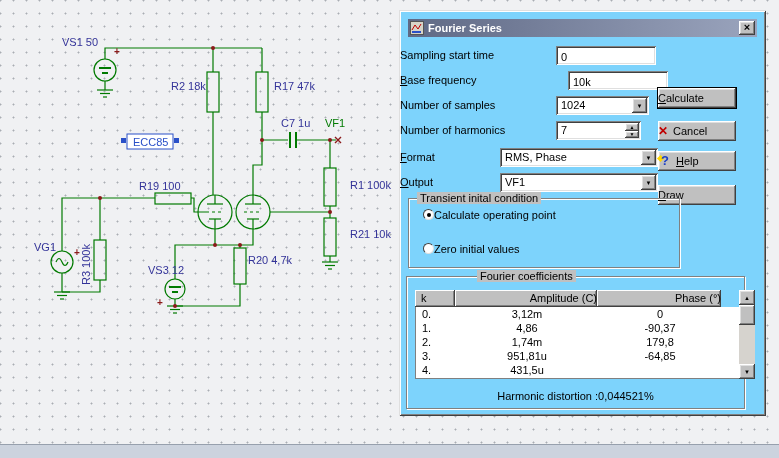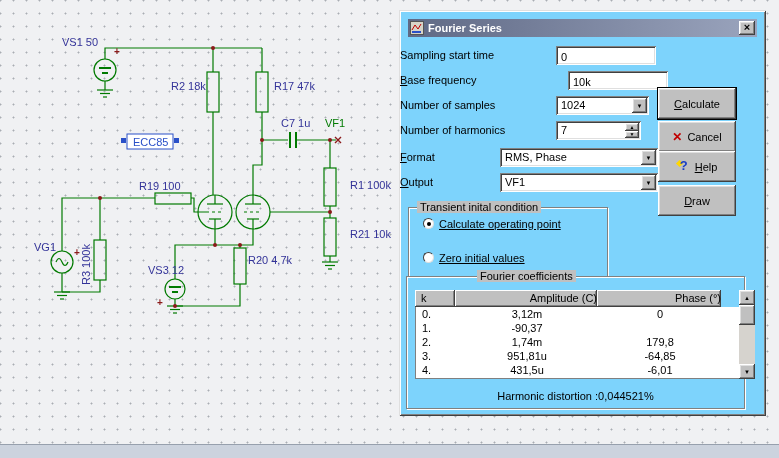--- a/index.html
+++ b/index.html
@@ -63,36 +63,36 @@
   .combo .combo-btn {
     position:absolute; right:2px; top:2px; width:15px; height:15px;
     display:flex; align-items:center; justify-content:center; font-size:6px; color:#000;
   }
   .spinner { position:absolute; height:19px; }
   .spinner .spin-text { position:absolute; left:5px; top:3px; }
   .spin-btns { position:absolute; right:2px; top:2px; width:14px; height:15px; display:flex; flex-direction:column; }
   .spin-btns > div { flex:1; display:flex; align-items:center; justify-content:center; font-size:5px; color:#000; }
 
   .dlg-btn {
-    position:absolute; left:259px; width:78px; height:31px;
-    display:flex; align-items:center; justify-content:center; gap:5px;
+    position:absolute; left:259px; width:78px; height:20px;
+    display:flex; align-items:center; justify-content:flex-start; gap:5px;
     font-size:11px; cursor:default;
   }
   .dlg-btn.default { outline:1px solid #000; }
   .icon-cancel { color:#c00000; font-weight:bold; font-size:12px; line-height:12px; }
   .icon-help { position:relative; width:13px; height:13px; }
   .icon-help .q { position:absolute; left:3px; top:-2px; color:#1a3fc4; font-weight:bold; font-size:13px; }
   .icon-help .spark { position:absolute; left:0; top:1px; width:5px; height:5px; background:#ffd700; transform:rotate(45deg); }
   .ak::first-letter { text-decoration:underline; }
   .ak { display:block; }
 
   .group { position:absolute; border:1px solid #808080; box-shadow: inset 1px 1px 0 #ffffff, 1px 1px 0 #ffffff; }
   .group-title { position:absolute; top:-7px; background:#c0c0c0; padding:0 3px; white-space:nowrap; }
 
-  .radio-row { position:absolute; left:14px; display:flex; align-items:center; gap:5px; height:13px;text-decoration:underline; }
+  .radio-row { position:absolute; left:14px; display:flex; align-items:center; height:13px; }
   .radio {
     width:11px; height:11px; border-radius:50%; background:#fff;
     border:1px solid; border-color:#404040 #dfdfdf #dfdfdf #404040; position:relative;
   }
   .radio.checked::after {
     content:""; position:absolute; left:3px; top:3px; width:4px; height:4px;
     border-radius:50%; background:#000;
   }
 
   
@@ -287,21 +287,21 @@
     <span class="icon-help">
       <span class="spark"></span>
       <span class="q">?</span>
     </span>
     <span class="ak">Help</span>
   </div>
   <div class="dlg-btn raised" style="top:175px;">
     <span class="ak">Draw</span>
   </div>
 
-  <div class="group" style="left:9px; top:197px; width:200px; height:70px;">
+  <div class="group" style="left:9px; top:188px; width:272px; height:70px;">
     <div class="group-title" style="left:8px;">Transient inital condition</div>
     <div class="radio-row" style="top:9px;">
       <span class="radio checked"></span>
       <span>Calculate operating point</span>
     </div>
     <div class="radio-row" style="top:43px;">
       <span class="radio"></span>
       <span>Zero initial values</span>
     </div>
   </div>
@@ -316,36 +316,36 @@
         <div>Phase (°)</div>
       </div>
       <div class="coef-body">
         <div class="coef-row">
           <div>0.</div>
           <div>3,12m</div>
           <div>0</div>
         </div>
         <div class="coef-row">
           <div>1.</div>
+          <div>4,86</div>
           <div>-90,37</div>
         </div>
         <div class="coef-row">
           <div>2.</div>
           <div>1,74m</div>
           <div>179,8</div>
         </div>
         <div class="coef-row">
           <div>3.</div>
           <div>951,81u</div>
           <div>-64,85</div>
         </div>
         <div class="coef-row">
           <div>4.</div>
           <div>431,5u</div>
-          <div>-6,01</div>
         </div>
       </div>
       <div class="scrollbar">
         <div class="sb-btn sb-up raised">▲</div>
         <div class="sb-thumb raised"></div>
         <div class="sb-btn sb-down raised">▼</div>
       </div>
     </div>
 
     <div class="distortion">

